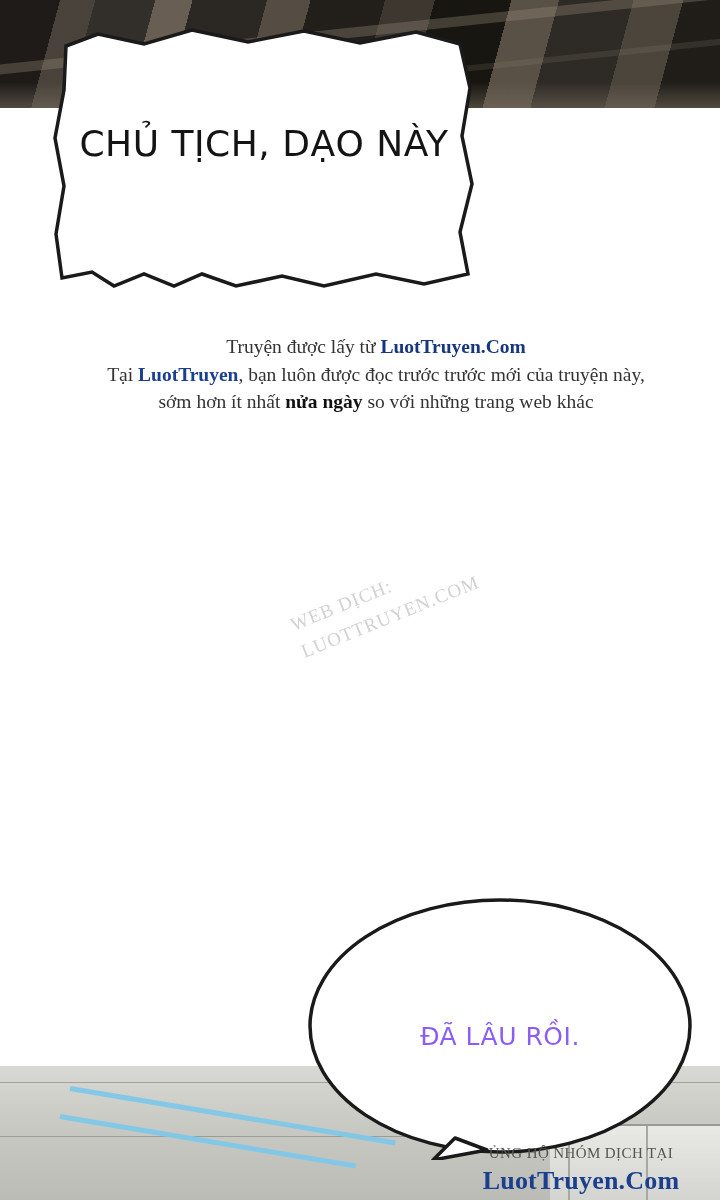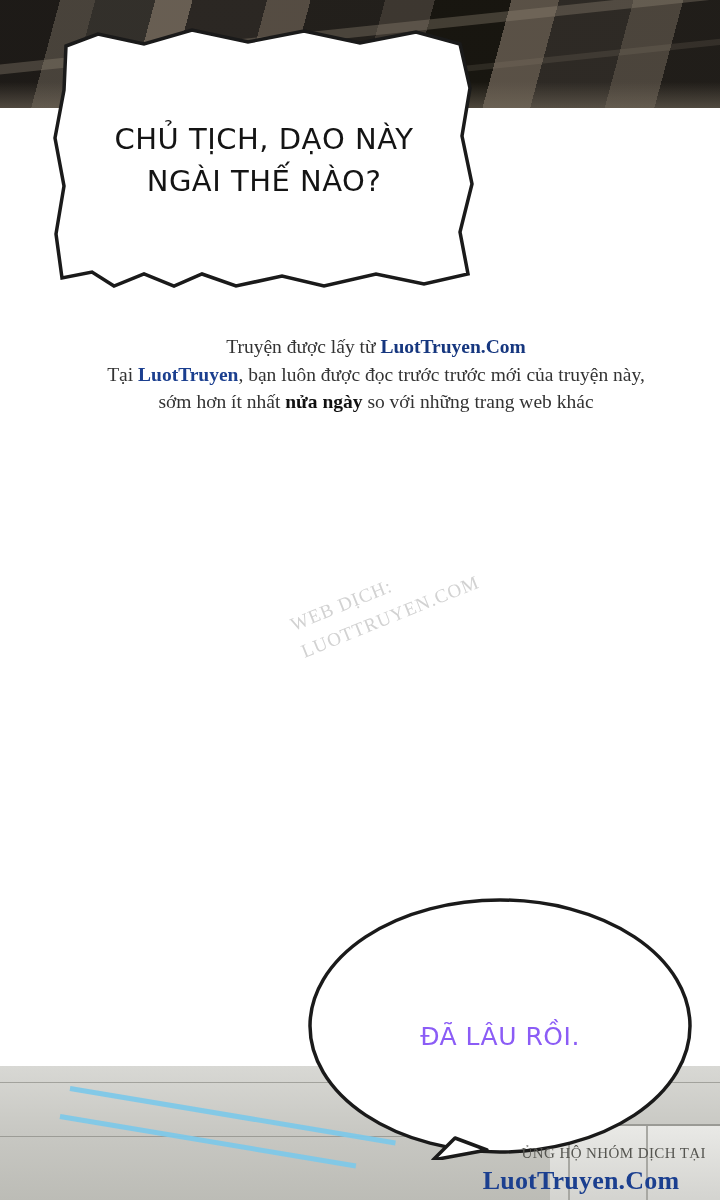--- a/index.html
+++ b/index.html
@@ -60,21 +60,21 @@
     left: 52px; top: 28px;
     width: 424px; height: 270px;
   }
   .balloon-jagged svg { display: block; }
   .balloon-text {
     position: absolute;
     left: 52px; top: 118px;
     width: 424px;
     text-align: center;
     font-family: "DejaVu Sans", sans-serif;
-    font-size: 29px;
+    font-size: 36px;
     line-height: 1.45;
     letter-spacing: .5px;
     color: #141414;
     font-weight: 500;
   }
 
   
   .promo {
     position: absolute;
     left: 0; top: 333px;
@@ -180,21 +180,21 @@
     letter-spacing: .5px;
     color: #8b5cf6;
     font-weight: 500;
   }
 
   
   .footer-credit {
     position: absolute;
     right: 14px; bottom: 38px;
     width: 250px;
-    text-align: right;
+    text-align: center;
     color: #555550;
     font-family: "Liberation Serif", serif;
     font-size: 15px;
     letter-spacing: .4px;
   }
   .footer-brand {
     position: absolute;
     right: 14px; bottom: 4px;
     width: 250px;
     text-align: center;
@@ -217,21 +217,20 @@
     <div class="band-b"></div>
   </div>
 
   <div class="balloon-jagged">
     <svg width="424" height="270" viewBox="0 0 424 270" xmlns="http://www.w3.org/2000/svg">
       <polygon points="14,18 46,6 92,16 140,2 196,14 252,3 308,15 364,4 408,16 418,60 410,108 420,156 408,204 416,246 372,256 324,246 272,258 230,248 184,258 150,246 122,258 92,246 62,258 40,244 10,250 4,206 12,158 3,110 12,62" fill="#ffffff" stroke="#1a1a1a" stroke-width="3.5" stroke-linejoin="miter"></polygon>
     </svg>
   </div>
   <div class="balloon-text">
     <div>CHỦ TỊCH, DẠO NÀY</div>
-    <div>NGÀI THẾ NÀO?</div>
   </div>
 
   <div class="promo">
     <div class="line">
       <span>Truyện được lấy từ </span><span class="brand-strong">LuotTruyen.Com</span>
     </div>
     <div class="line">
       <span>Tại </span><span class="brand">LuotTruyen</span><span>, bạn luôn được đọc trước trước mới của truyện này,</span>
     </div>
     <div class="line">

